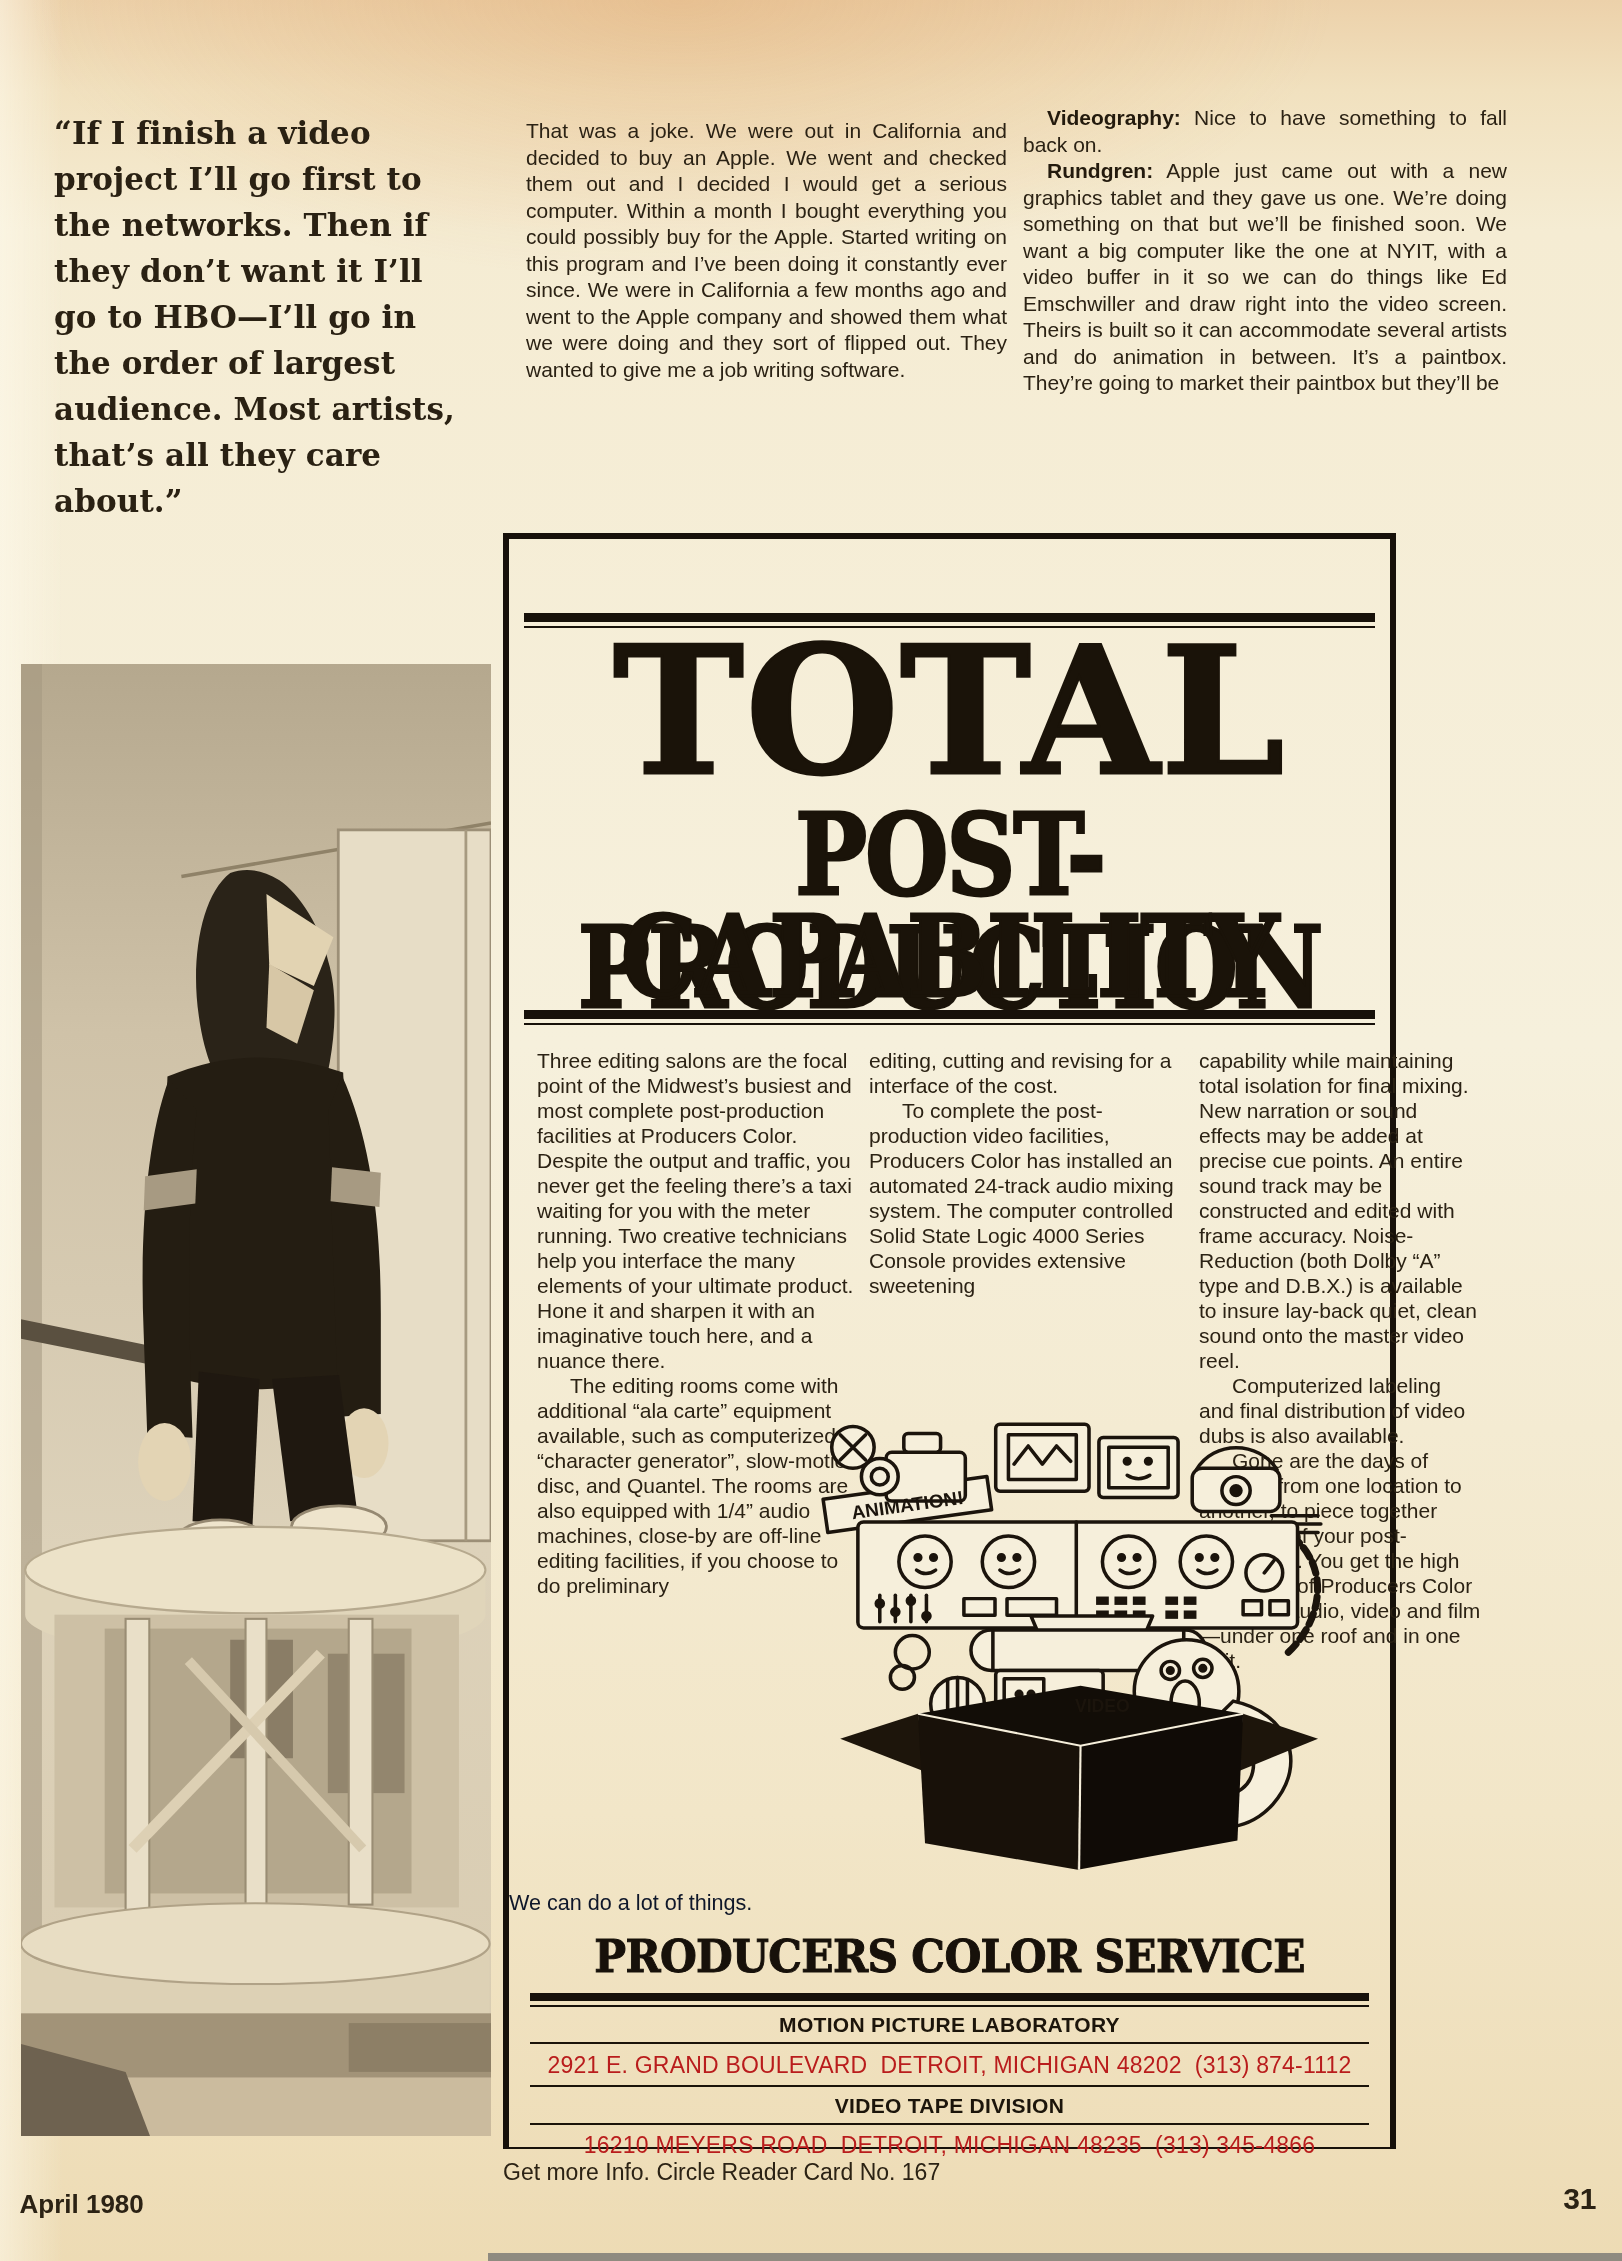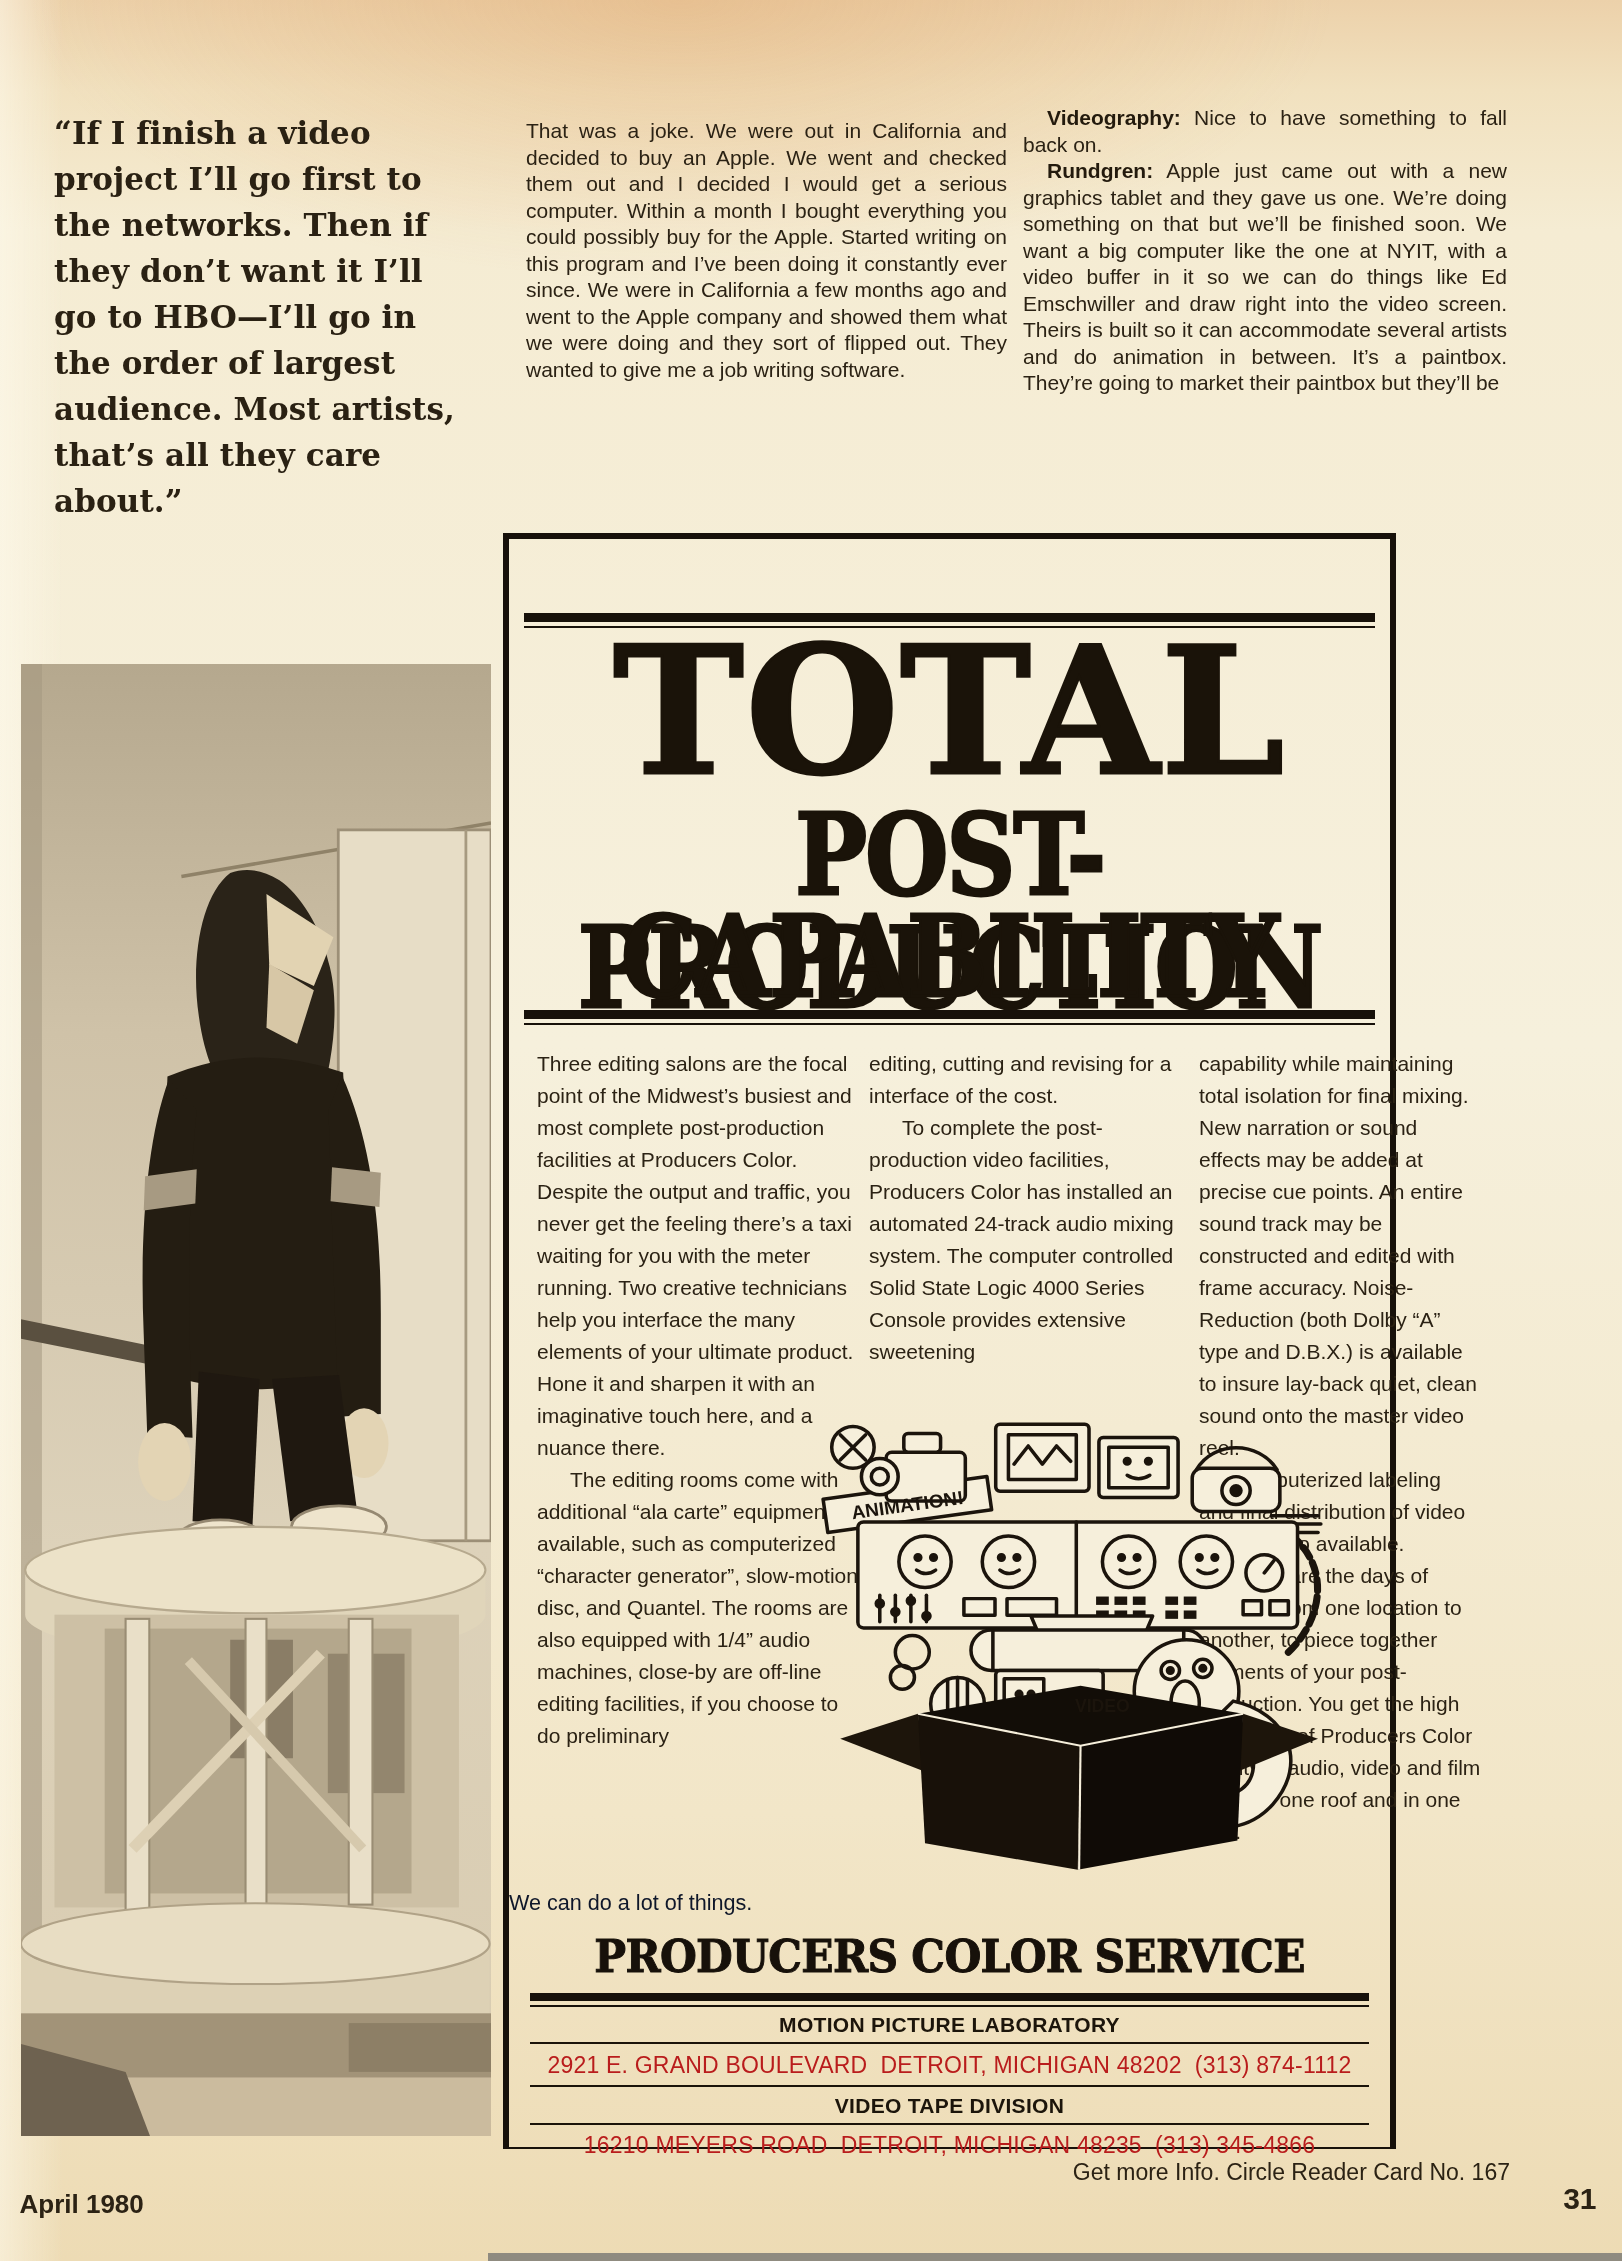--- a/index.html
+++ b/index.html
@@ -38,41 +38,41 @@
   .rulepair{left:15.3px;right:15.3px;}
   .rulepair .thick{height:9px;background:#17110a;}
   .rulepair .thin{height:2.1px;background:#17110a;margin-top:4.2px;}
   .rp1{top:74px;}
   .rp2{top:471px;}
   .hl{width:100%;text-align:center;font-family:"DejaVu Serif","Liberation Serif",serif;
       font-weight:bold;color:#1a1309;line-height:1;-webkit-text-stroke:2.8px #1a1309;}
   .hl1{top:85px;font-size:176px;letter-spacing:1.4px;}
   .hl2{top:259px;font-size:113px;transform:scaleX(.85);letter-spacing:-2.8px;}
   .hl3{top:361px;font-size:113px;transform:scaleX(.85);letter-spacing:-1.4px;}
-  .adcol{font-size:21px;line-height:32px;color:#2b2214;}
+  .adcol{font-size:21px;line-height:25px;color:#2b2214;}
   .adcol p{margin:0;}
   .adcol p.ind{text-indent:33px;}
   .aca{left:28px;top:509px;width:326px;}
   .acb{left:360px;top:509px;width:322px;}
   .acc{left:690px;top:509px;width:282px;}
   .illo{left:310px;top:847px;width:516px;height:488px;}
   .ad-caption{top:1351px;width:100%;font-size:21.6px;color:#0f172a;}
   .company{top:1391px;width:100%;text-align:center;
     font-family:"DejaVu Serif","Liberation Serif",serif;font-weight:bold;font-size:45px;
     letter-spacing:-0.7px;color:#17110a;-webkit-text-stroke:1px #17110a;transform:scaleX(.94);}
   .ad-table{left:21px;right:21px;top:1454px;}
   .ad-table .dthick{height:8.4px;background:#17110a;}
   .ad-table .dthin{height:2.1px;background:#17110a;margin-top:3.5px;}
   .ad-table .rule{height:2.1px;background:#1a1309;}
   .trow{text-align:center;white-space:pre-wrap;}
   .ttitle{font-weight:bold;font-size:21px;padding:6.3px 0 4.9px 0;letter-spacing:0.3px;color:#1c150b;}
   .taddr{font-size:23px;padding:7.7px 0 6.3px 0;letter-spacing:0.2px;color:#b91c1c;}
 
   
-  .reader-card{left:503px;top:2159px;width:1007px;text-align:right;font-size:23px;color:#2b2214;}
+  .reader-card{left:503px;top:2159px;width:1007px;text-align:left;font-size:23px;color:#2b2214;}
   .footer-left{left:19.5px;top:2189px;font-size:26px;font-weight:bold;color:#2b2214;}
   .footer-right{right:26.5px;top:2182px;font-size:30px;font-weight:bold;color:#2b2214;}
   .bottom-strip{left:488px;right:0;bottom:0;height:8.4px;background:#8f8b80;}
 </style>
 </head>
 <body>
 
 <div>
 
   <div class="abs pull-quote">“If I finish a video

